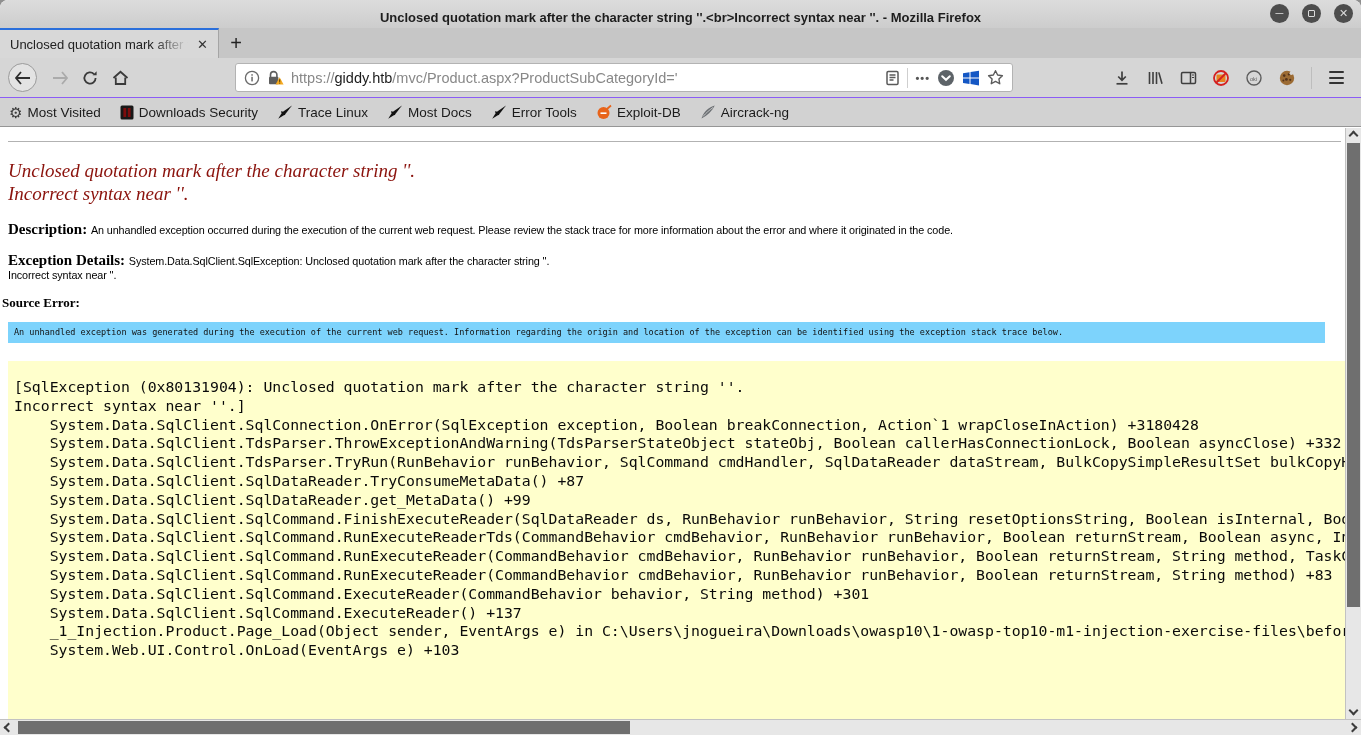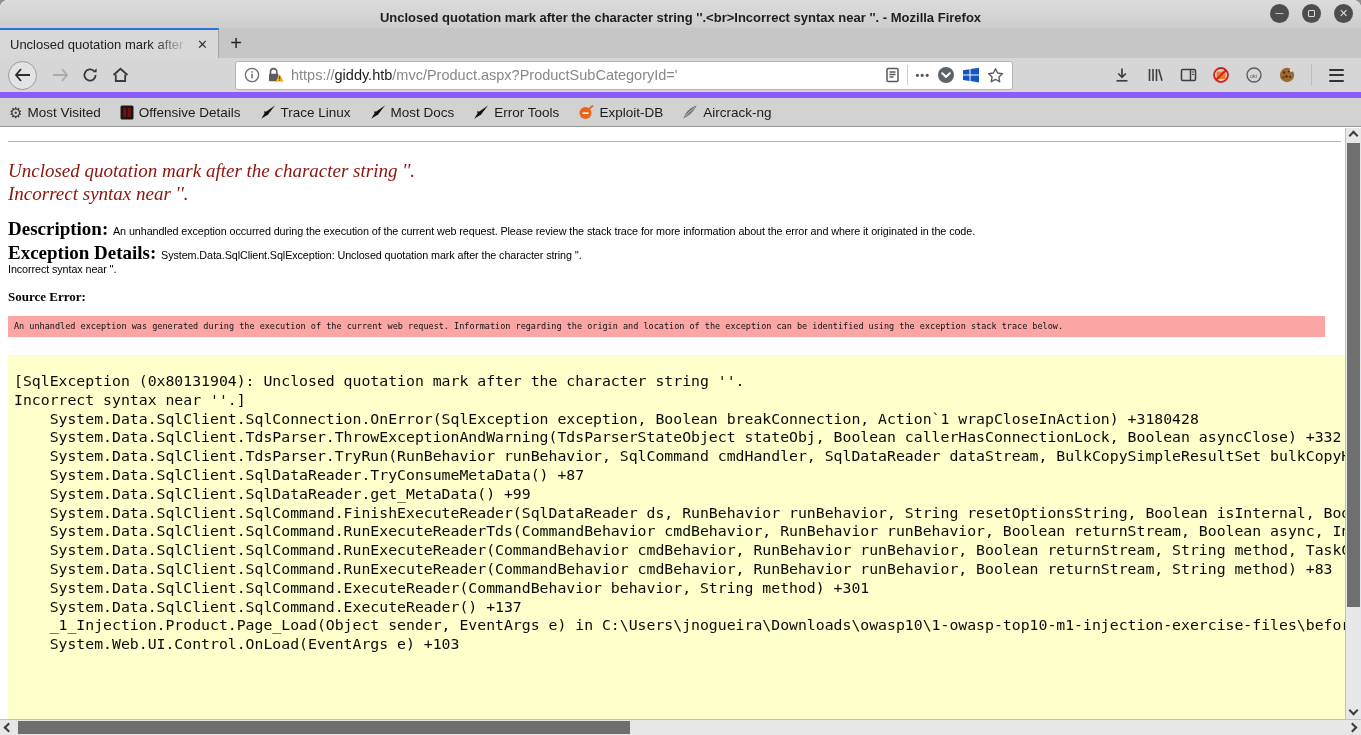--- a/index.html
+++ b/index.html
@@ -24,21 +24,21 @@
     border-right:1px solid #a5a5a5; display:flex; align-items:center; padding:0 7px 0 10px; }
   .tab-title { flex:1; font-size:13px; color:#222; white-space:nowrap; overflow:hidden;
     -webkit-mask-image:linear-gradient(90deg,#000 78%,transparent 97%);
     mask-image:linear-gradient(90deg,#000 78%,transparent 97%); }
   .tab-close { color:#333; font-size:13px; padding:2px 3px; }
   .newtab-btn { width:34px; height:30px; display:flex; align-items:center; justify-content:center;
     font-size:20px; font-weight:300; color:#222; }
 
   
   .navbar { position:absolute; top:58px; left:0; right:0; height:40px; background:#d6d6d6;
-    border-bottom:6px solid #8b5cf6; display:flex; align-items:center; padding:0 6px; }
+    border-bottom:1px solid #8b5cf6; display:flex; align-items:center; padding:0 6px; }
   .nav-btn { width:30px; height:30px; display:flex; align-items:center; justify-content:center; border-radius:3px; }
   .btn-back { width:29px; height:29px; border-radius:50%; border:1px solid #9b9b9b; background:#e3e3e3;
     display:flex; align-items:center; justify-content:center; margin-left:2px; margin-right:8px; }
   .nav-spacer { width:100px; }
   .urlbar { width:778px; height:29px; background:#ffffff; border:1px solid #b3b3b3; border-radius:3px;
     display:flex; align-items:center; padding:0 8px; gap:7px; }
   .url-text { flex:1; font-size:14.5px; white-space:nowrap; overflow:hidden; color:#888; }
   .url-text .host { color:#1c1c1c; }
   .url-sep { width:1px; height:20px; background:#cfcfcf; }
   .dots { font-size:11px; letter-spacing:1px; color:#555; font-weight:bold; }
@@ -55,24 +55,24 @@
   .gear-glyph { font-size:15px; color:#3a3a3a; line-height:1; }
 
   
   .content { position:absolute; top:128px; left:0; right:0; bottom:0; background:#ffffff; overflow:hidden; }
   .page-h1 { margin:13px 24px 0 8px; font-family:"Liberation Serif", serif; font-weight:normal;
     font-size:26px; color:#dd0f0f; }
   .page-hr { border:none; border-top:1px solid #b2b2b2; margin:13px 20px 0 8px; }
   .page-h2 { margin:17px 24px 0 8px; font-family:"Liberation Serif", serif; font-style:italic;
     font-weight:normal; font-size:19px; line-height:23px; color:#8b130d; }
   .para { margin:17px 24px 0 8px; font-size:10.8px; line-height:14px; color:#000; letter-spacing:-0.1px; }
-  .para b { font-family:"Liberation Serif", serif; font-size:19px; letter-spacing:0; }
-  .para.tight { margin-top:8px; }
-  .label-only { margin:13px 24px 0 8px; font-family:"Liberation Serif", serif; font-weight:bold; font-size:13px; }
-  .src-box { margin:11px 36px 0 8px; background:#fca5a5; padding:4px 6px 5px 6px;
+  .para b { font-family:"Liberation Serif", serif; font-size:15px; letter-spacing:0; }
+  .para.tight { margin-top:16px; }
+  .label-only { margin:13px 24px 0 2px; font-family:"Liberation Serif", serif; font-weight:bold; font-size:13px; }
+  .src-box { margin:11px 36px 0 8px; background:#7dd3fc; padding:4px 6px 5px 6px;
     font-family:"DejaVu Sans Mono", monospace; font-size:8.5px; line-height:12px; color:#111; white-space:nowrap; overflow:hidden; }
   .stack-box { margin:18px 0 0 8px; background:#ffffcc; padding:17px 0 30px 6px; height:400px;
     font-family:"DejaVu Sans Mono", monospace; font-size:14.8px; line-height:18.8px; color:#0a0a0a;
     white-space:pre; overflow:hidden; }
 
   
   .chev { display:inline-block; border:solid #3d3d3d; border-width:0 2px 2px 0; padding:2.5px; }
   .chev.up { transform:rotate(-135deg); } .chev.down { transform:rotate(45deg); }
   .chev.left { transform:rotate(135deg); } .chev.right { transform:rotate(-45deg); }
   .v-scrollbar { position:absolute; top:0; right:0; bottom:16px; width:16px; background:#e7e7e7;
@@ -231,21 +231,21 @@
     <div class="bm-item">
       <span class="gear-glyph">⚙</span>
       <span class="lbl">Most Visited</span>
     </div>
     <div class="bm-item">
       <svg width="14" height="15" viewBox="0 0 14 15">
           <rect x="0.5" y="0.5" width="13" height="14" rx="1.5" fill="#181818"></rect>
           <rect x="3.4" y="3" width="2.8" height="9" fill="#7e0d0d"></rect>
           <rect x="7.8" y="3" width="2.8" height="9" fill="#7e0d0d"></rect>
         </svg>
-      <span class="lbl">Offensive Details</span>
+      <span class="lbl">Downloads Security</span>
     </div>
     <div class="bm-item">
       <svg width="16" height="16" viewBox="0 0 16 16">
           <path d="M15 1.5 L5.2 8.3 L1.2 14.8 L8 10.6 Z" fill="#111"></path>
           <path d="M4.4 7.4 l3.4 3.4" stroke="#111" stroke-width="1.4"></path>
         </svg>
       <span class="lbl">Trace Linux</span>
     </div>
     <div class="bm-item">
       <svg width="16" height="16" viewBox="0 0 16 16">

